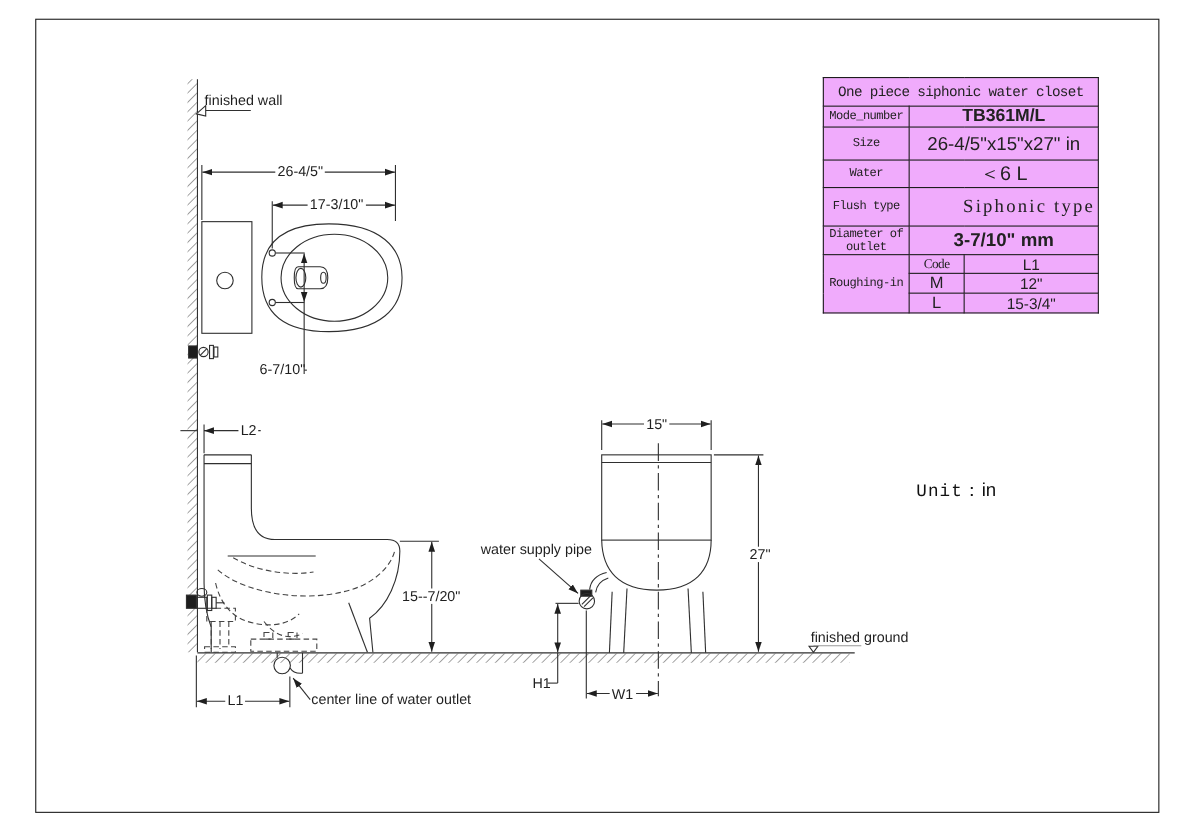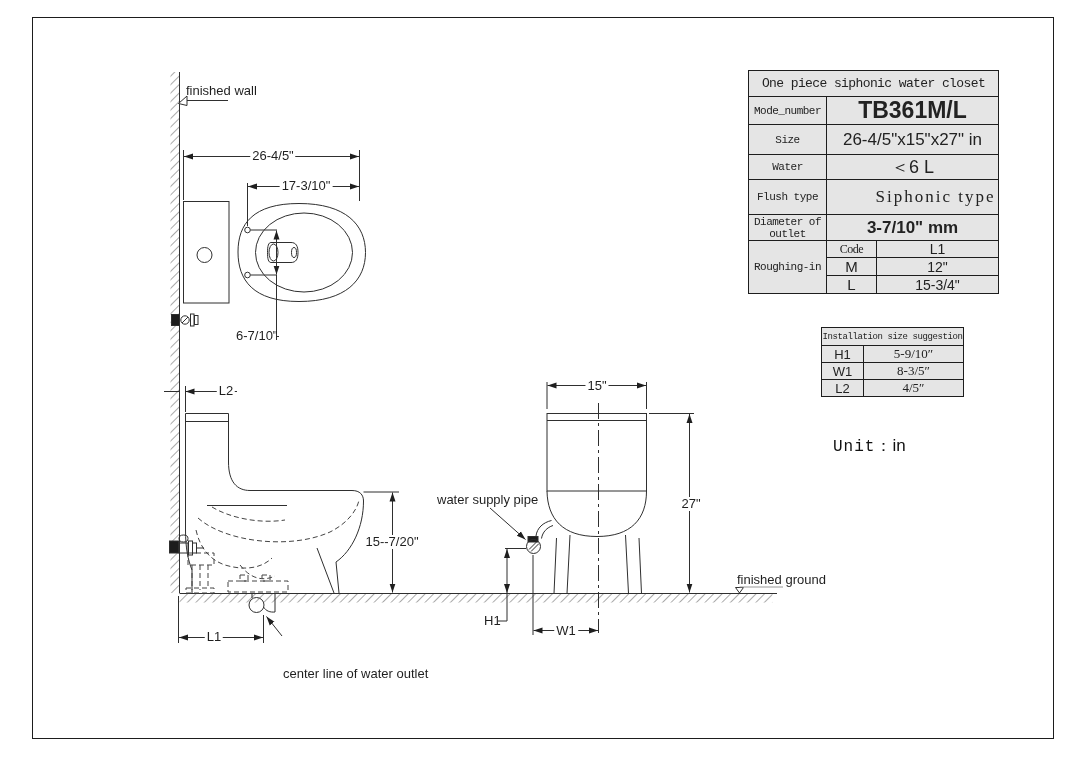--- a/index.html
+++ b/index.html
@@ -4,26 +4,26 @@
 <style>
   html,body{margin:0;padding:0;background:#fff;}
   #page{position:relative;width:1082px;height:762px;background:#fff;overflow:hidden;
         font-family:"Liberation Sans",sans-serif;color:#222;}
   #frame{position:absolute;left:32px;top:17px;width:1020px;height:720px;border:1.5px solid #1d1d1d;}
   svg{position:absolute;left:0;top:0;}
   .lbl{position:absolute;font-size:13px;line-height:14px;color:#1f1f1f;white-space:nowrap;}
   .dim{background:#fff;padding:0 2px;}
   .ctr{transform:translateX(-50%);}
   
-  table{border-collapse:collapse;table-layout:fixed;position:absolute;background:#e5e5e5;}
+  table{border-collapse:collapse;table-layout:fixed;position:absolute;background:#f0abfc;}
   td{border:1px solid #1d1d1d;text-align:center;vertical-align:middle;padding:0;overflow:hidden;}
   .spec{left:748px;top:70px;width:250px;border:1.5px solid #1d1d1d;}
   .spec .lab{font-family:"Liberation Mono",monospace;font-size:11px;letter-spacing:-0.5px;}
   .t-title{font-family:"Liberation Mono",monospace;font-size:13px;letter-spacing:-0.6px;}
-  .v-mode{font-size:23px;font-weight:bold;}
+  .v-mode{font-size:16px;font-weight:bold;}
   .v-size{font-size:17px;}
   .v-water{font-size:18px;}
   .v-flush{font-family:"Liberation Serif",serif;font-size:17px;letter-spacing:2px;padding-left:46px;}
   .v-diam{font-size:17px;font-weight:bold;}
   .lab-diam{font-family:"Liberation Mono",monospace;font-size:10px;letter-spacing:-0.5px;white-space:normal;}
   .v-codeh{font-size:12px;font-family:Liberation Serif, serif;letter-spacing:-0.5px;}
   .v-l1h{font-size:14px;}
   .v-code{font-size:15px;}
   .v-val{font-size:14px;}
   
@@ -185,21 +185,21 @@
     </g>
   </svg>
 
   <div class="lbl" style="left:186px;top:84px;">finished wall</div>
   <div class="lbl dim ctr" style="left:273px;top:149px;">26-4/5"</div>
   <div class="lbl dim ctr" style="left:306px;top:179px;">17-3/10"</div>
   <div class="lbl" style="left:236px;top:329px;">6-7/10"</div>
   <div class="lbl dim ctr" style="left:226px;top:384px;">L2</div>
   <div class="lbl dim ctr" style="left:392px;top:535px;">15--7/20"</div>
   <div class="lbl dim ctr" style="left:214px;top:630px;">L1</div>
-  <div class="lbl" style="left:283px;top:629px;margin-top:38px;">center line of water outlet</div>
+  <div class="lbl" style="left:283px;top:629px;">center line of water outlet</div>
   <div class="lbl" style="left:437px;top:493px;">water supply pipe</div>
   <div class="lbl dim ctr" style="left:597px;top:379px;">15"</div>
   <div class="lbl dim ctr" style="left:691px;top:497px;">27"</div>
   <div class="lbl" style="left:484px;top:614px;">H1</div>
   <div class="lbl dim ctr" style="left:566px;top:624px;">W1</div>
   <div class="lbl" style="left:737px;top:573px;">finished ground</div>
 
   <div id="unit">
     <span class="u1">Unit：</span><span class="u2">in</span>
   </div>
@@ -243,36 +243,13 @@
       <td class="v-code">M</td>
       <td class="v-val">12"</td>
     </tr>
     <tr style="height:16px">
       <td class="v-code">L</td>
       <td class="v-val">15-3/4"</td>
     </tr>
   </tbody>
     </table>
 
-  <table class="inst">
-    <colgroup>
-        <col style="width:42px">
-        <col style="width:100px">
-      </colgroup>
-    <tbody>
-        <tr style="height:18px">
-      <td colspan="2" class="t-head">Installation size suggestion</td>
-    </tr>
-    <tr style="height:17px">
-      <td class="lab">H1</td>
-      <td class="val">5-9/10″</td>
-    </tr>
-    <tr style="height:17px">
-      <td class="lab">W1</td>
-      <td class="val">8-3/5″</td>
-    </tr>
-    <tr style="height:17px">
-      <td class="lab">L2</td>
-      <td class="val">4/5″</td>
-    </tr>
-  </tbody>
-    </table>
 </div>
 
 </body></html>

